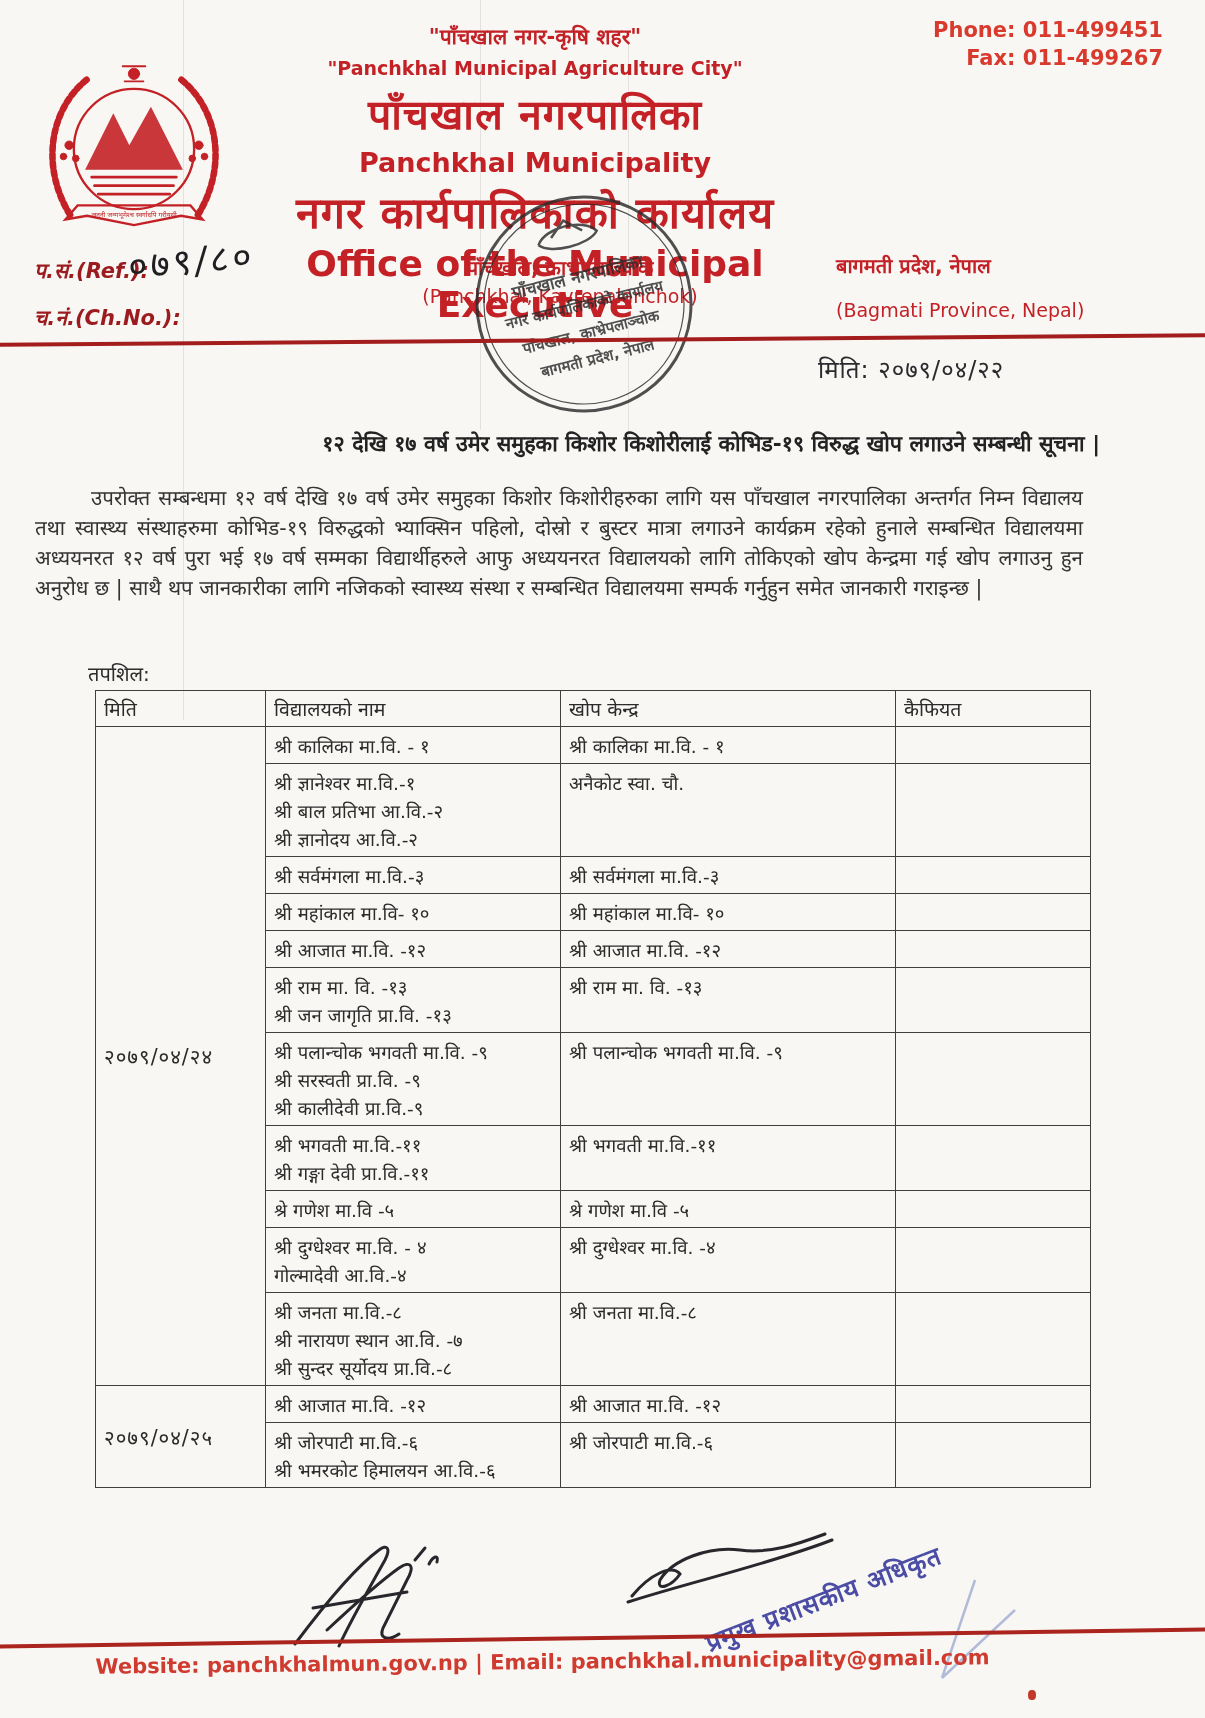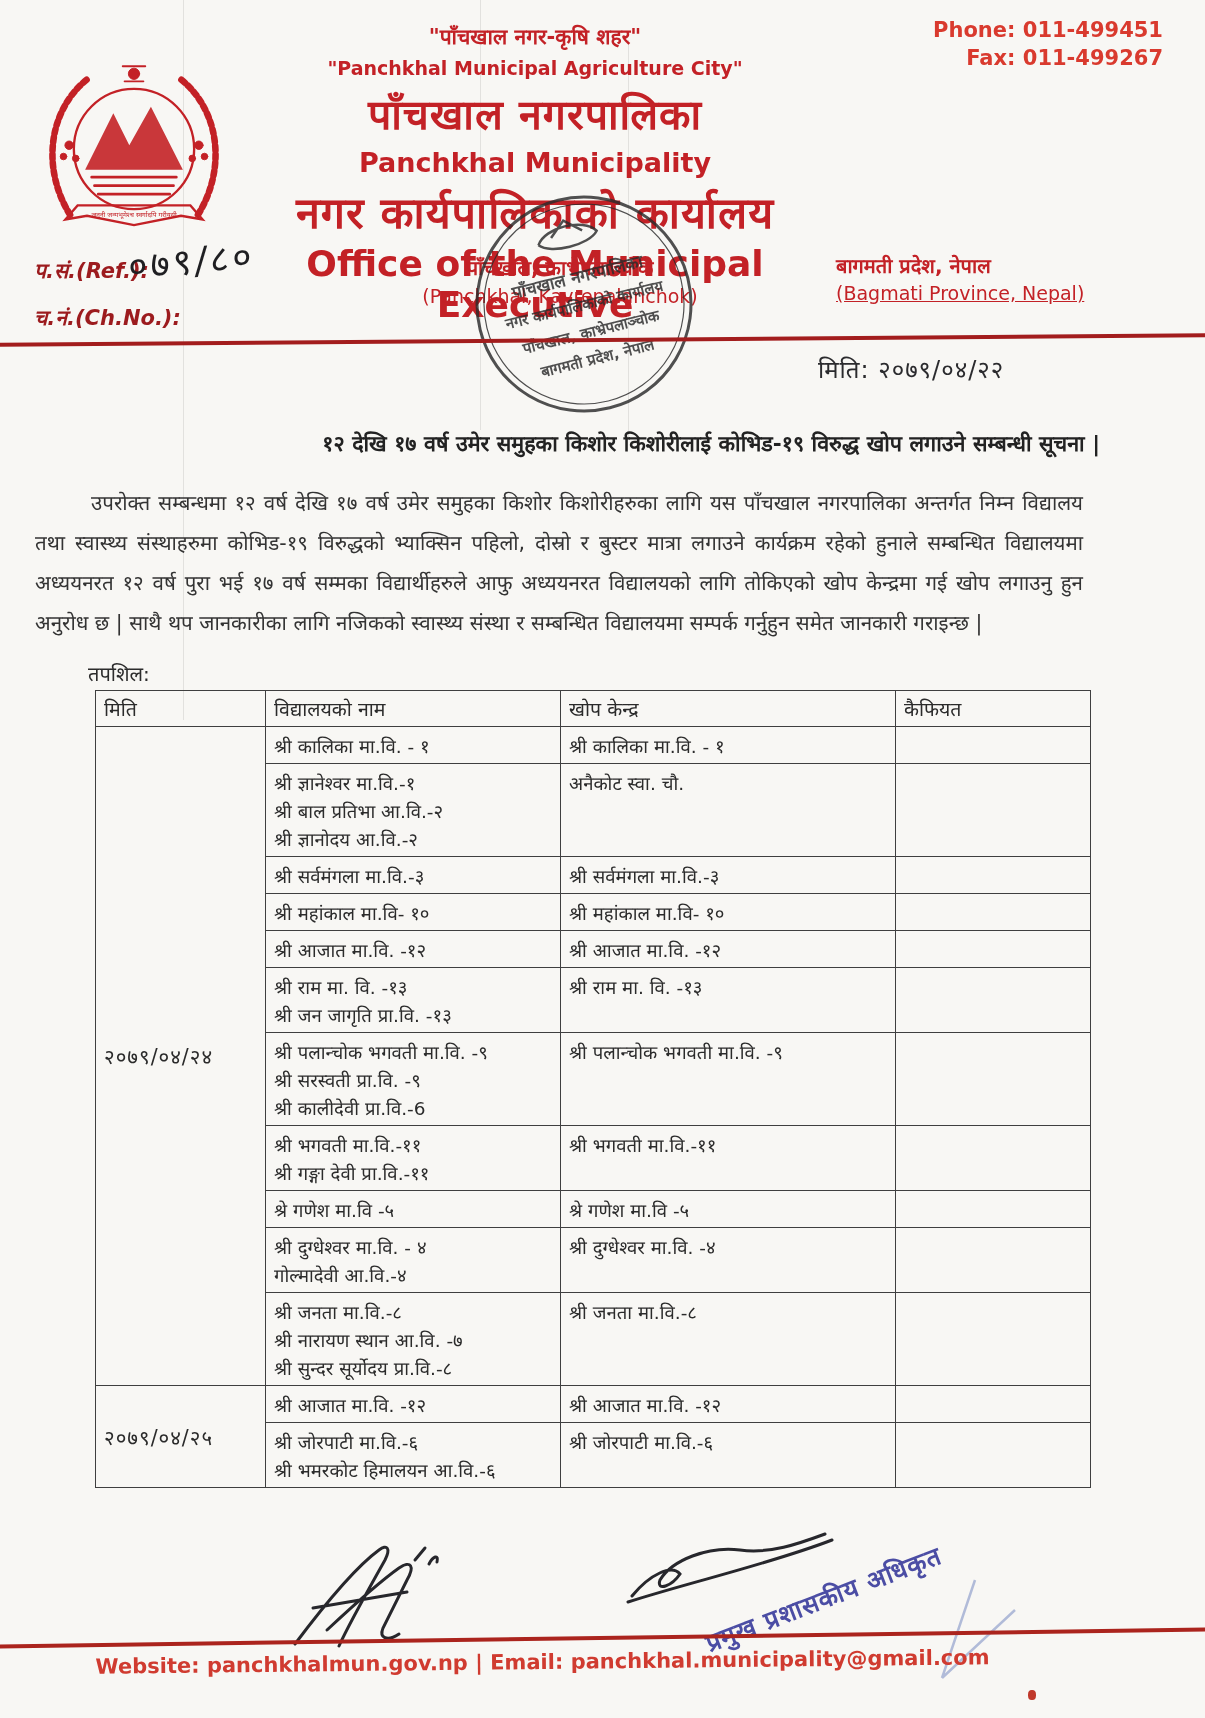--- a/index.html
+++ b/index.html
@@ -23,30 +23,30 @@
   
   .ref-label { position:absolute; left:34px; top:256px; color:#9c1b1e; font-size:21px; font-weight:bold; font-style:italic; }
   .ref-value { position:absolute; left:128px; top:234px; font-size:37px; color:#1f1f22;
     transform:rotate(-5deg) skewX(-5deg); letter-spacing:3px; }
   .chno-label { position:absolute; left:34px; top:303px; color:#9c1b1e; font-size:21px; font-weight:bold; font-style:italic; }
   .addr-center { position:absolute; left:410px; top:254px; width:300px; text-align:center; color:#c32126; }
   .addr-center .np { font-size:20px; font-weight:bold; }
   .addr-center .en { font-size:19px; margin-top:4px; }
   .addr-right { position:absolute; left:836px; top:252px; color:#c32126; }
   .addr-right .np { font-size:20px; font-weight:bold; }
-  .addr-right .en { font-size:19px; margin-top:3px;text-decoration:underline; }
+  .addr-right .en { font-size:19px; margin-top:20px; }
   .round-stamp { position:absolute; left:468px; top:188px; transform:rotate(-14deg); opacity:.82; }
   .redline-top { position:absolute; left:-4px; right:-4px; top:338px; height:4px;
     background:#a31d1d; transform:rotate(-0.45deg); }
   .date-line { position:absolute; left:818px; top:352px; font-size:24px; color:#2b2b2e; letter-spacing:1px; }
   
   .subject { position:absolute; left:0px; right:105px; top:428px; text-align:right;
     font-size:21.5px; font-weight:bold; color:#222; }
   .body-par { position:absolute; left:35px; right:122px; top:483px;
-    font-size:20.5px; line-height:40px; text-align:justify; text-indent:56px; color:#333; }
+    font-size:20.5px; line-height:30px; text-align:justify; text-indent:56px; color:#333; }
   .details-label { position:absolute; left:88px; top:660px; font-size:20px; color:#2c2c2c; }
   
   table.sched { position:absolute; left:95px; top:690px; width:995px;
     border-collapse:collapse; table-layout:fixed; font-size:18.5px; color:#2b2b2b; }
   table.sched th, table.sched td { border:1.5px solid #3f3f3f; padding:4px 8px; text-align:left; }
   table.sched th { height:36px; font-weight:500; font-size:19.5px; }
   .c-date { text-align:left; vertical-align:middle; font-size:20.5px; letter-spacing:1px; padding-left:10px; }
   .c-school { vertical-align:top; padding:2px 8px; }
   .c-school .s { height:28px; display:flex; align-items:center; white-space:nowrap; overflow:hidden; }
   .c-center { vertical-align:top; padding-top:3px; }
@@ -212,21 +212,21 @@
         </td>
         <td class="c-center">
             <div>श्री राम मा. वि. -१३</div>
           </td>
         <td class="c-remark"></td>
       </tr>
       <tr>
         <td class="c-school">
           <div class="s">श्री पलान्चोक भगवती मा.वि. -९</div>
           <div class="s">श्री सरस्वती प्रा.वि. -९</div>
-          <div class="s">श्री कालीदेवी प्रा.वि.-6</div>
+          <div class="s">श्री कालीदेवी प्रा.वि.-९</div>
         </td>
         <td class="c-center">
             <div>श्री पलान्चोक भगवती मा.वि. -९</div>
           </td>
         <td class="c-remark"></td>
       </tr>
       <tr>
         <td class="c-school">
           <div class="s">श्री भगवती मा.वि.-११</div>
           <div class="s">श्री गङ्गा देवी प्रा.वि.-११</div>

